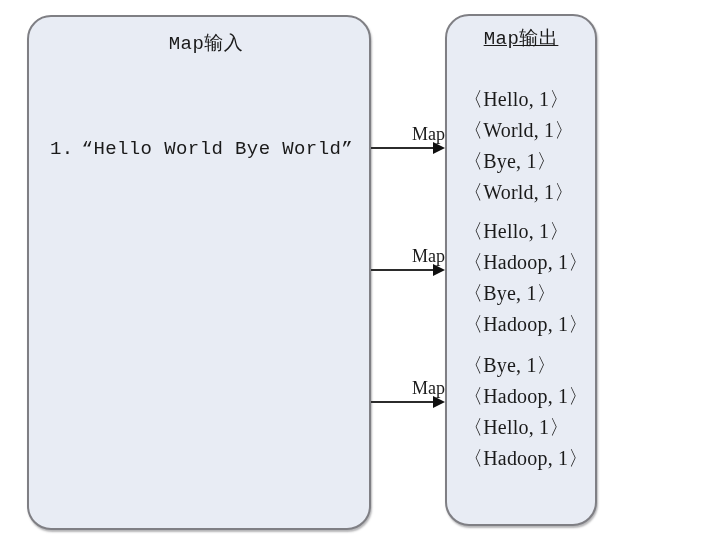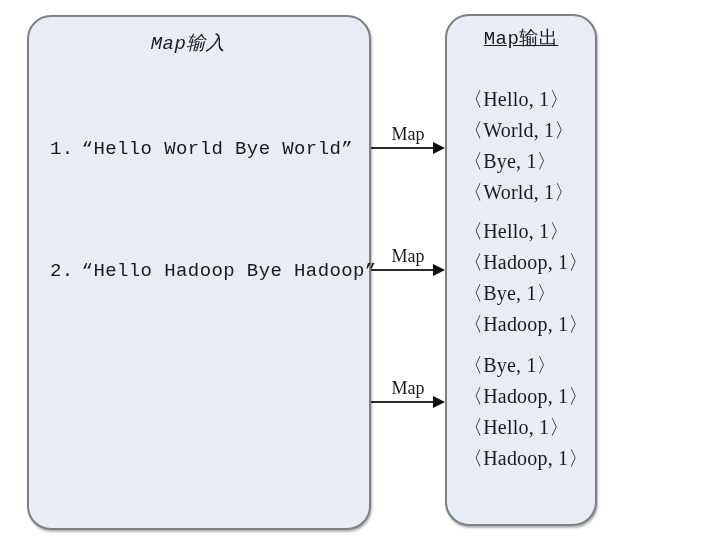--- a/index.html
+++ b/index.html
@@ -50,24 +50,23 @@
   .box-title {
     position: absolute;
     text-align: center;
     font-size: 19px;
     line-height: 22px;
     letter-spacing: 0.5px;
     white-space: nowrap;
     font-family: "Liberation Mono", "DejaVu Sans Mono", monospace;
   }
   .title-input {
-    left: 16px;
+    left: 34px;
     top: 33px;
     width: 344px;
-    font-style: italic;
   }
   .title-output {
     left: 445px;
     top: 28px;
     width: 152px;
     text-decoration: underline;
   }
 
   
   .input-line {
@@ -118,42 +117,39 @@
     width: 0;
     height: 0;
     border-top: 6px solid transparent;
     border-bottom: 6px solid transparent;
     border-left: 12px solid #101010;
   }
   .arrow-label {
     position: absolute;
     left: 371px;
     width: 74px;
-    text-align: center;
+    text-align: right;
     font-size: 18px;
     line-height: 20px;
     white-space: nowrap;
     font-family: "Liberation Serif", "DejaVu Serif", serif;
   }
 </style>
 </head>
 <body>
 
 <div class="canvas">
 
   <div class="box box-input"></div>
   <div class="box-title title-input">Map输入</div>
 
   <div class="input-line" style="top:137px;">
     <span class="num">1.</span><span>“Hello World Bye World”</span>
   </div>
 
-  <div class="input-line" style="top:259px;">
-    <span class="num">2.</span><span>“Hello Hadoop Bye Hadoop”</span>
-  </div>
 
 
   <div class="arrow-label" style="top:124px;">Map</div>
   <div class="arrow" style="top:147px;">
     <span class="shaft"></span>
     <span class="head"></span>
   </div>
 
   <div class="arrow-label" style="top:246px;">Map</div>
   <div class="arrow" style="top:269px;">

